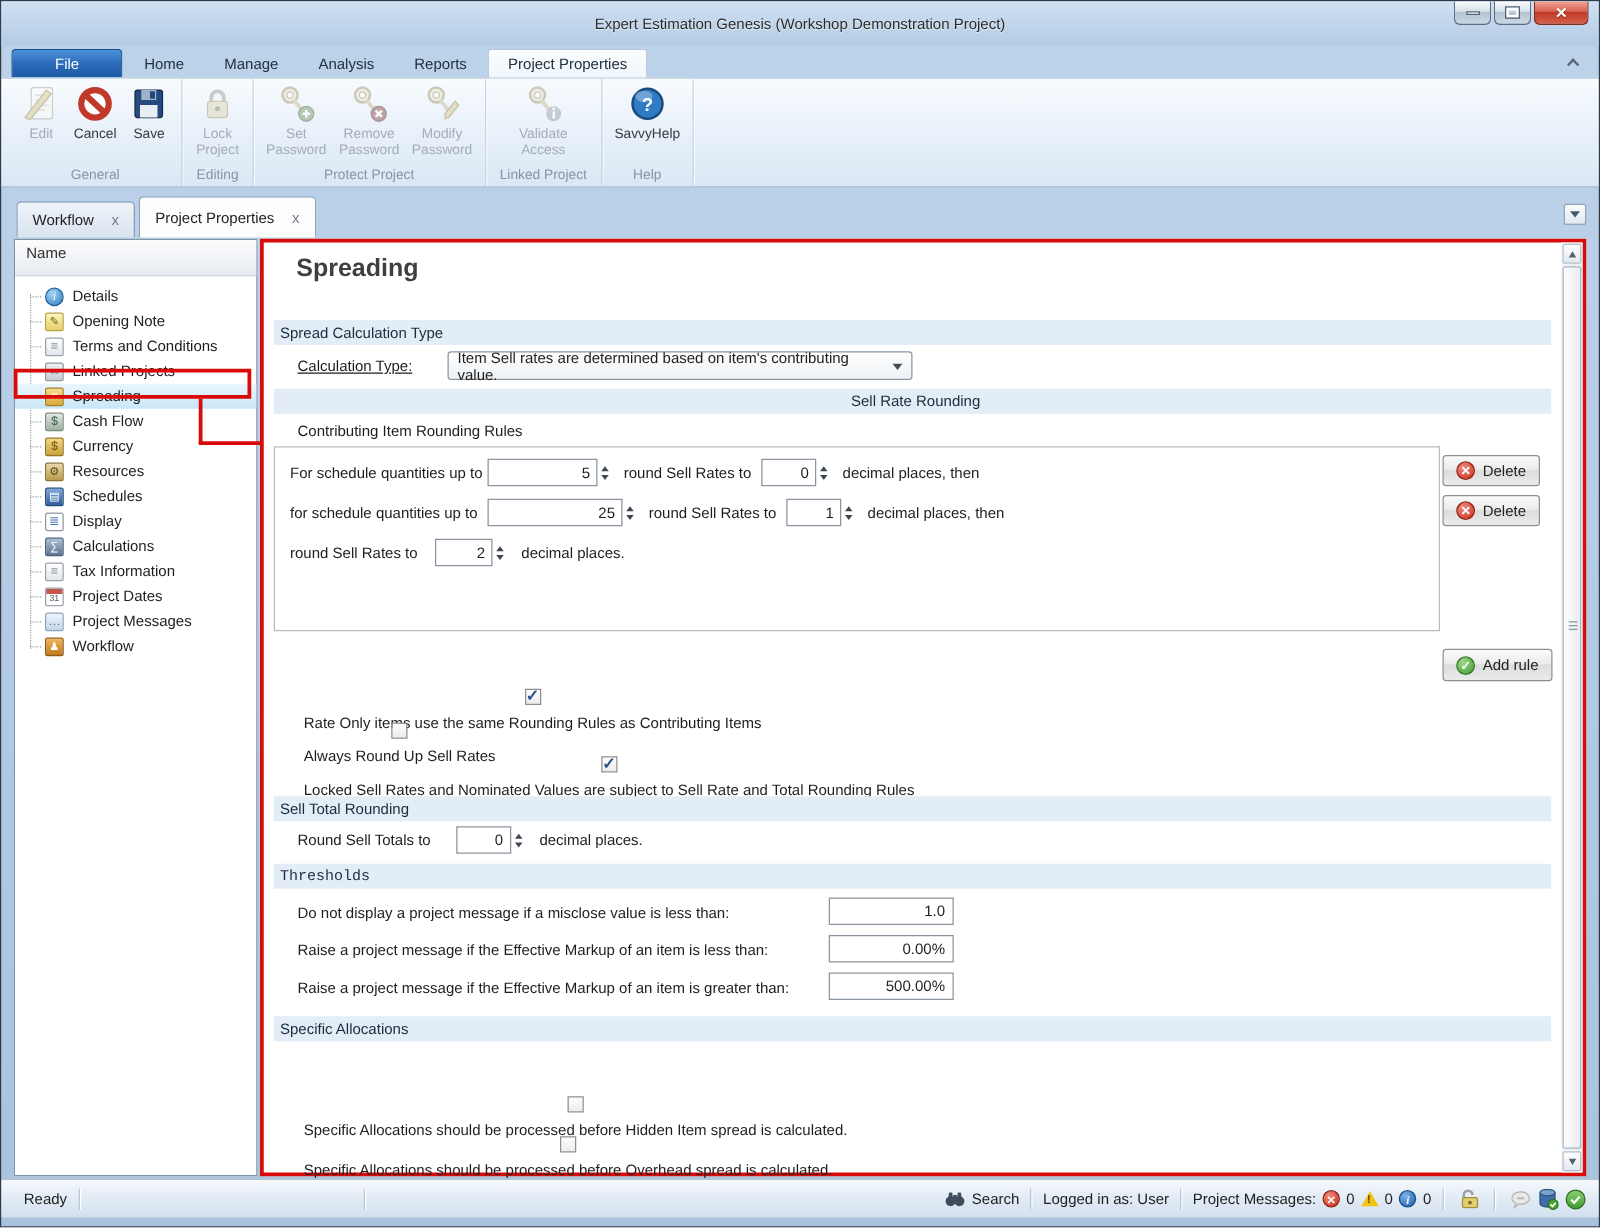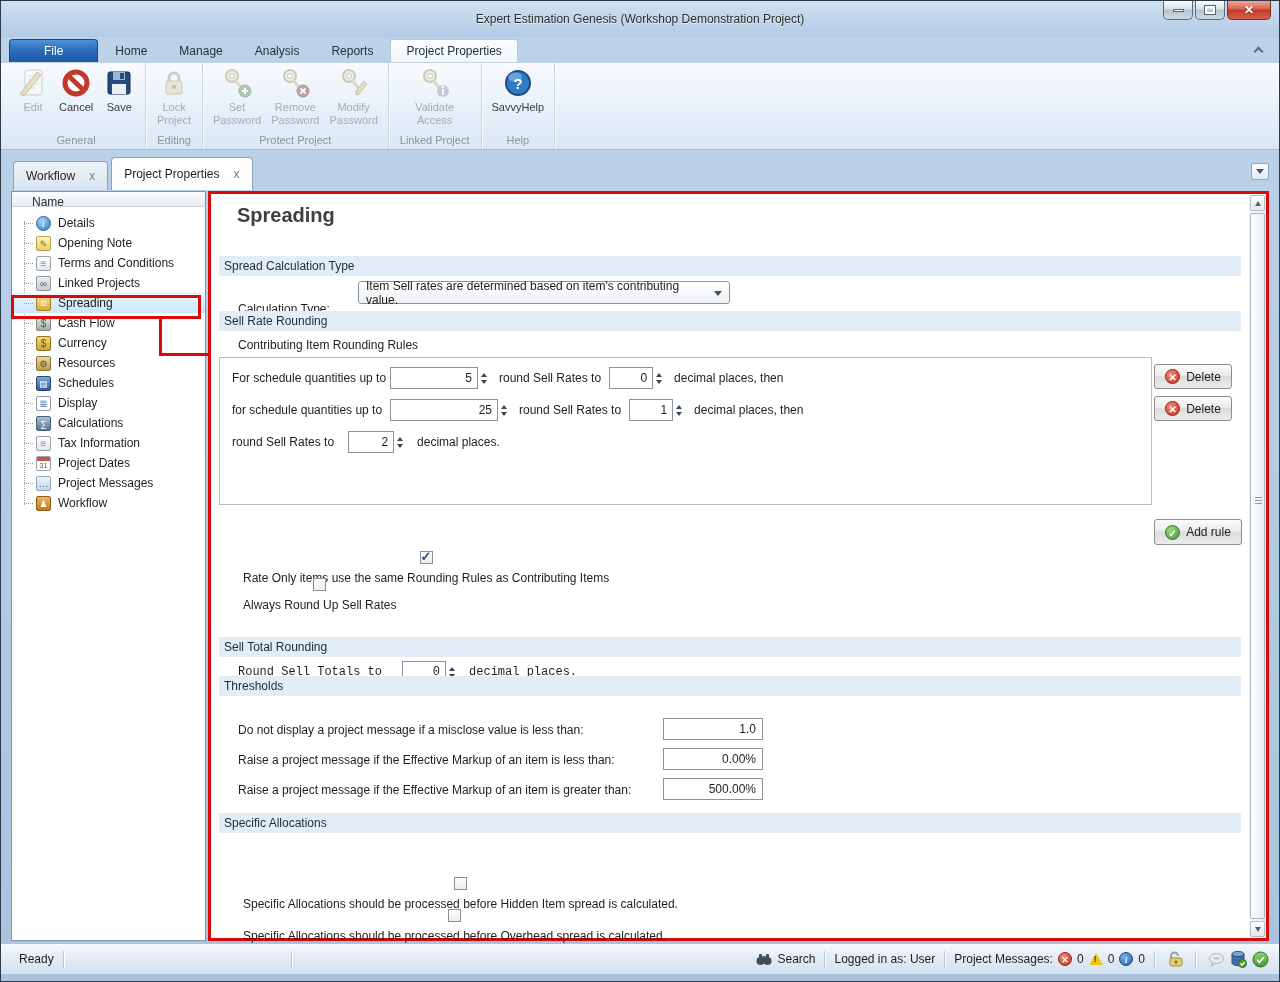--- a/index.html
+++ b/index.html
@@ -37,21 +37,21 @@
   .doc-tabs{position:absolute;left:0;top:155px;right:0;height:34px;display:flex;align-items:flex-end;}
   .dtab{display:flex;align-items:center;gap:14px;padding:0 12px;height:29px;margin-right:3px;border:1px solid #8ca1b6;border-bottom:none;
     border-radius:4px 4px 0 0;background:linear-gradient(#eef3f9,#d9e4ef);color:#2c3razor;}
   .dtab:first-child{margin-left:12px;}
   .dtab.active{height:33px;background:#fdfdfd;}
   .dtab .x{color:#6f7c8a;font-size:12px;}
   .tab-drop{position:absolute;right:10px;top:162px;width:18px;height:17px;border:1px solid #93a5b8;border-radius:2px;background:linear-gradient(#fbfcfd,#e1e9f1);display:flex;align-items:center;justify-content:center;}
   .tab-drop i{width:0;height:0;border-left:4px solid transparent;border-right:4px solid transparent;border-top:5px solid #46586b;}
   
   .leftpanel{position:absolute;left:10px;top:190px;width:195px;height:750px;background:#fff;border:1px solid #8094a8;}
-  .lp-header{height:15px;line-height:20px;padding-left:20px;background:linear-gradient(#fbfcfd,#e7ebf0);border-bottom:1px solid #cdd4dc;color:#2e2e2e;}
+  .lp-header{height:29px;line-height:20px;padding-left:9px;background:linear-gradient(#fbfcfd,#e7ebf0);border-bottom:1px solid #cdd4dc;color:#2e2e2e;}
   .tree{position:relative;padding-top:6px;}
   .tree::before{content:"";position:absolute;left:12px;top:14px;height:284px;border-left:1px dotted #98a3ad;}
   .trow{position:relative;height:20px;display:flex;align-items:center;padding-left:24px;gap:7px;}
   .trow::before{content:"";position:absolute;left:12px;top:10px;width:9px;border-top:1px dotted #98a3ad;}
   .trow.selected{background:linear-gradient(#eaf6fd,#c9e7f8);}
   .tico{width:15px;height:15px;border-radius:2px;display:inline-block;flex:0 0 auto;font-size:10px;line-height:13px;text-align:center;color:#fff;}
   .ico-details{background:radial-gradient(circle at 35% 30%,#a5d4f4,#2f7bc0);border-radius:50%;border:1px solid #22639e;font-style:italic;font-family:"Liberation Serif",serif;}
   .ico-details::before{content:"i";}
   .ico-note{background:linear-gradient(#fdf6b8,#e8cf6a);border:1px solid #b9a14a;color:#7a6420;}.ico-note::before{content:"\270E";font-size:9px;}
   .ico-doc{background:linear-gradient(#ffffff,#e3e6ea);border:1px solid #9aa2ab;color:#8b929a;}.ico-doc::before{content:"\2261";}
@@ -359,27 +359,27 @@
           <span class="tico ico-workflow"></span>
           <span>Workflow</span>
         </div>
     </div>
   </div>
 
   <div class="content">
     <div class="ctitle">Spreading</div>
 
     <div class="secbar" style="top:62px;">Spread Calculation Type</div>
-    <div class="clabel" style="left:27px;top:104px;">Calculation Type:</div>
+    <div class="clabel" style="left:27px;top:88px;text-decoration:underline;">Calculation Type:</div>
     <div class="combo" style="left:147px;top:87px;width:372px;">
       <span>Item Sell rates are determined based on item's contributing value.</span>
       <i class="arr"></i>
     </div>
 
-    <div class="secbar" style="top:117px;">Sell Rate Rounding</div>
+    <div class="secbar" style="top:117px;text-align:center;">Sell Rate Rounding</div>
     <div class="clabel" style="left:27px;top:140px;">Contributing Item Rounding Rules</div>
 
     <div class="groupbox">
       <div class="rrow" style="top:8px;">
         <span style="width:158px;">For schedule quantities up to</span>
         <span class="numbox" style="width:88px;">5</span>
         <span class="spin">
             <i class="up"></i>
             <i class="dn"></i>
           </span>
@@ -431,33 +431,37 @@
     </div>
 
     <div class="cbrow" style="left:32px;top:357px;">
       <span class="cb checked"></span>
       <span>Rate Only items use the same Rounding Rules as Contributing Items</span>
     </div>
     <div class="cbrow" style="left:32px;top:384px;">
       <span class="cb"></span>
       <span>Always Round Up Sell Rates</span>
     </div>
+    <div class="cbrow" style="left:32px;top:411px;">
+      <span class="cb checked"></span>
+      <span>Locked Sell Rates and Nominated Values are subject to Sell Rate and Total Rounding Rules</span>
+    </div>
 
     <div class="secbar" style="top:443px;">Sell Total Rounding</div>
-    <div class="rrow" style="left:27px;top:466px;font-family:Liberation Mono, monospace;">
+    <div class="rrow" style="left:27px;top:466px;">
       <span>Round Sell Totals to</span>
       <span class="numbox" style="width:44px;margin-left:20px;">0</span>
       <span class="spin">
           <i class="up"></i>
           <i class="dn"></i>
         </span>
       <span style="margin-left:14px;">decimal places.</span>
     </div>
 
-    <div class="secbar" style="top:482px;">Thresholds</div>
+    <div class="secbar" style="top:497px;font-family:Liberation Mono, monospace;">Thresholds</div>
     <div class="clabel" style="left:27px;top:525px;">Do not display a project message if a misclose value is less than:</div>
     <div class="tbox" style="top:524px;">1.0</div>
     <div class="clabel" style="left:27px;top:555px;">Raise a project message if the Effective Markup of an item is less than:</div>
     <div class="tbox" style="top:554px;">0.00%</div>
     <div class="clabel" style="left:27px;top:585px;">Raise a project message if the Effective Markup of an item is greater than:</div>
     <div class="tbox" style="top:584px;">500.00%</div>
 
     <div class="secbar" style="top:619px;">Specific Allocations</div>
     <div class="cbrow" style="left:32px;top:683px;">
       <span class="cb"></span>

